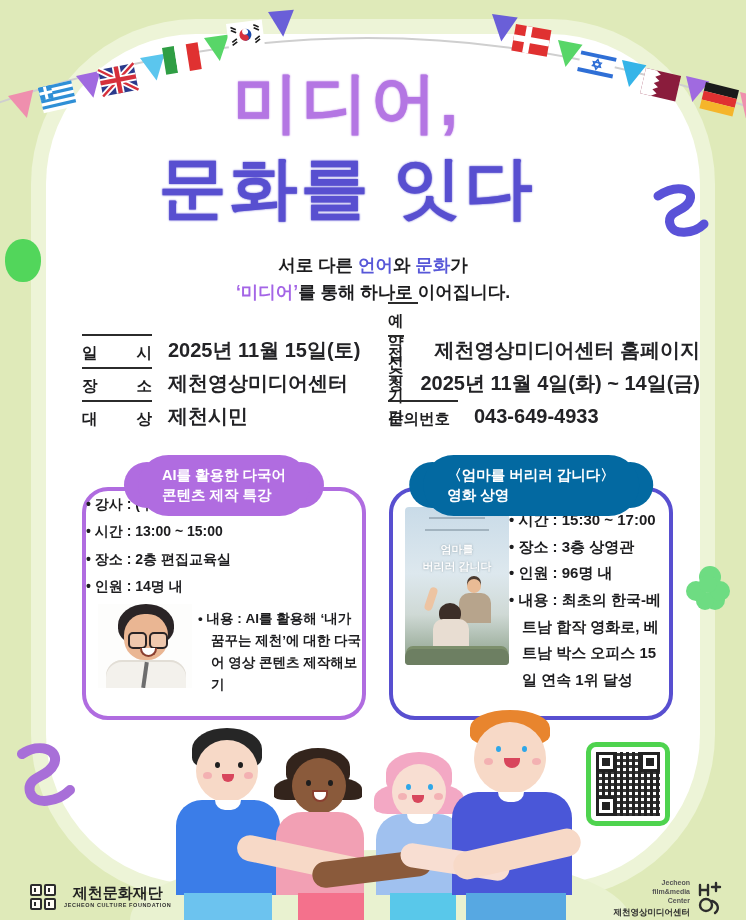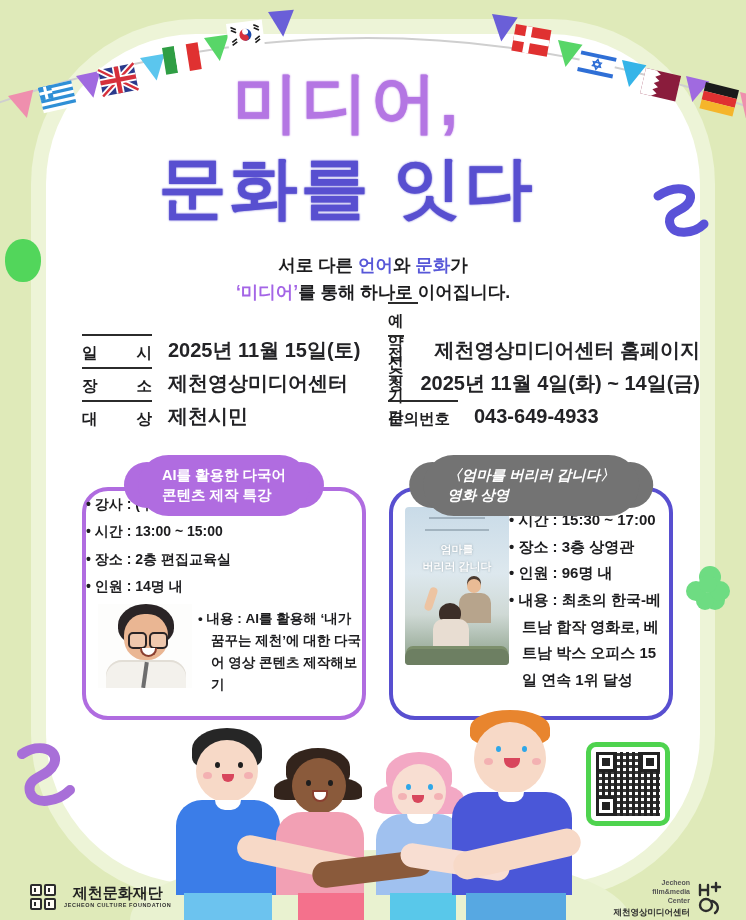--- a/index.html
+++ b/index.html
@@ -59,21 +59,21 @@
     background:#fff;border-radius:26px;z-index:3;
   }
   .card-lecture{left:82px;border:4.5px solid #b06ce0;}
   .card-movie{left:389px;border:4.5px solid #584fd0;}
   .badge{position:absolute;top:-36px;left:50%;transform:translateX(-50%);z-index:2;}
   .bubble{
     position:relative;color:#fff;font-weight:900;font-size:14.5px;line-height:1.4;
     padding:10px 24px;border-radius:32px;white-space:nowrap;
   }
   .card-lecture .bubble{background:#b06ce0;}
-  .card-movie .bubble{background:#737373;font-style:italic;}
+  .card-movie .bubble{background:#0369a1;}
   .bubble::before,.bubble::after{
     content:"";position:absolute;width:46px;height:46px;border-radius:50%;
     background:inherit;top:50%;transform:translateY(-50%);z-index:-1;
   }
   .bubble::before{left:-14px;}
   .bubble::after{right:-14px;}
   .card ul{list-style:none;margin:0;padding:0;}
   .card li{
     padding-left:13px;text-indent:-13px;font-weight:800;color:#1d1d1f;
   }

